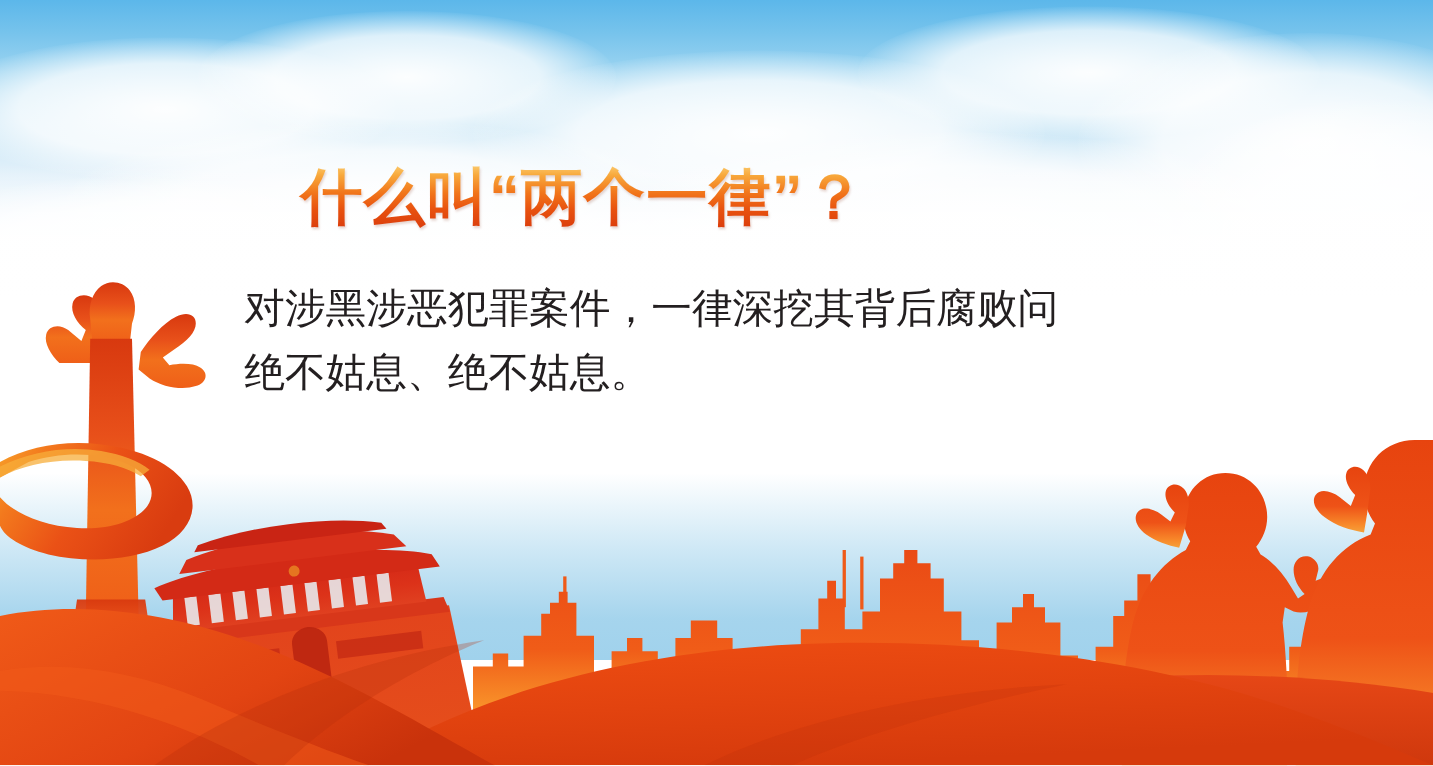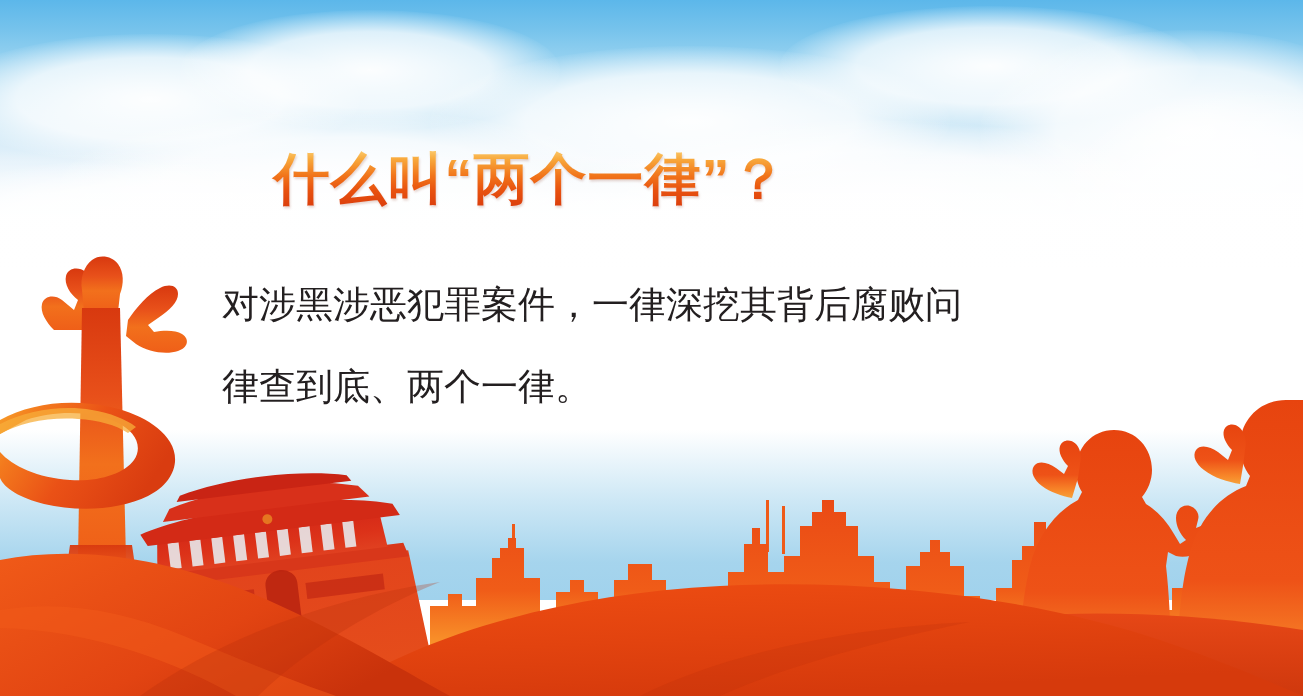--- a/index.html
+++ b/index.html
@@ -117,21 +117,21 @@
     left: 222px;
     top: 252px;
     width: 886px;
     font-size: 37px;
     line-height: 58px;
     color: #231f20;
     letter-spacing: 0px;
     font-weight: 400;
     pointer-events: auto;
   }
-  .body-text .ln { display: block; white-space: pre; margin-top: 24px; }
+  .body-text .ln { display: block; white-space: pre; }
 
   
   .wm {
     position: absolute;
     color: rgba(255,255,255,0.13);
     font-size: 16px;
     letter-spacing: 2px;
     transform: rotate(-18deg);
     pointer-events: none;
     white-space: nowrap;
@@ -449,21 +449,21 @@
           C900,636 790,664 720,696 Z"></path>
       </g>
     </svg>
   </div>
 
   <div class="text-layer">
     <div class="headline">什么叫“两个一律”？</div>
 
     <div class="body-text">
       <span class="ln">对涉黑涉恶犯罪案件，一律深挖其背后腐败问</span>
-      <span class="ln">律查到底、两个一律。</span>
+      <span class="ln">绝不姑息、绝不姑息。</span>
     </div>
   </div>
 
   <div>
     <div class="wm" style="left:40px;  top:636px;"></div>
     <div class="wm" style="left:210px; top:596px;"></div>
     <div class="wm" style="left:430px; top:660px;"></div>
     <div class="wm" style="left:660px; top:660px;"></div>
     <div class="wm" style="left:880px; top:672px;"></div>
     <div class="wm" style="left:1150px;top:660px;"></div>

